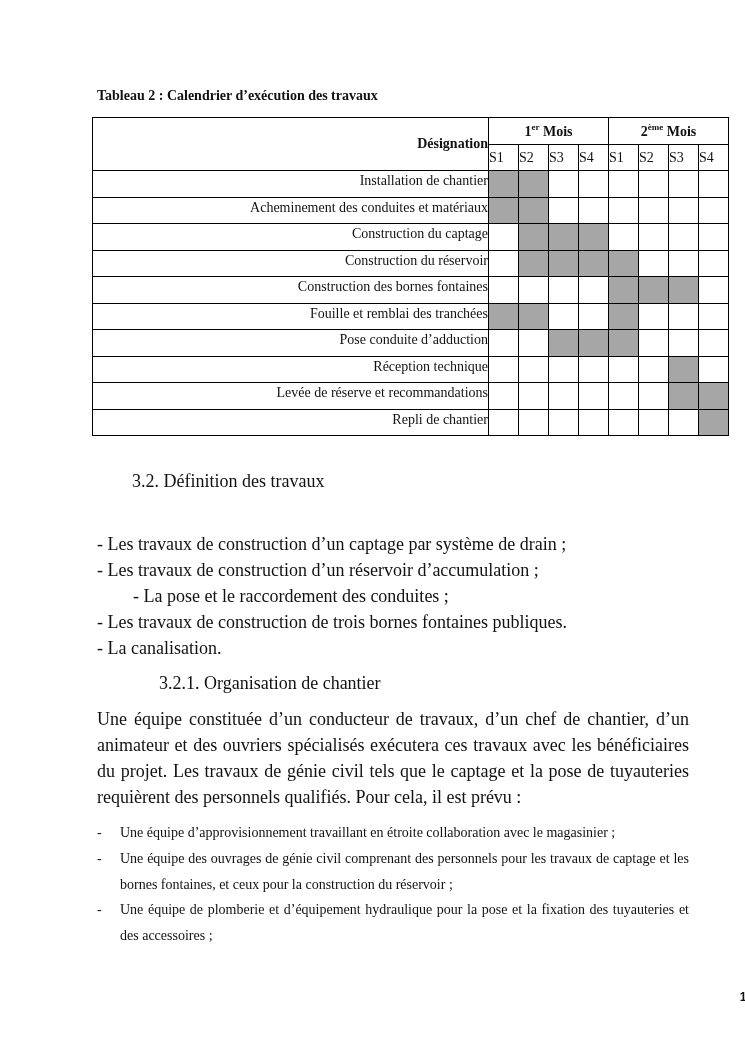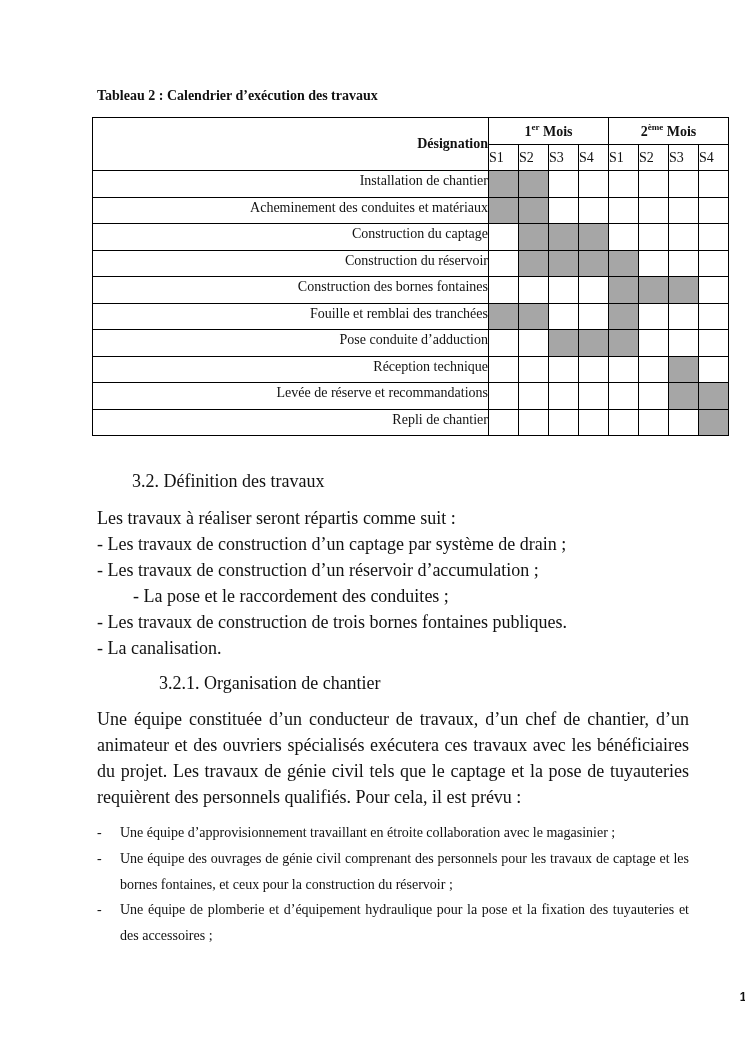--- a/index.html
+++ b/index.html
@@ -162,21 +162,20 @@
           <td class="cell"></td>
           <td class="cell"></td>
           <td class="cell"></td>
           <td class="cell on" style="background: rgb(166, 166, 166);"></td>
         </tr>
       </tbody>
   </table>
 
   <div class="txt h2">3.2. Définition des travaux</div>
 
-  <div class="txt para" style="top:505px;">Les travaux à réaliser seront répartis comme suit :</div>
   <div class="txt para" style="top:531px;">- Les travaux de construction d’un captage par système de drain ;</div>
   <div class="txt para" style="top:557px;">- Les travaux de construction d’un réservoir d’accumulation ;</div>
   <div class="txt para" style="top:583px;margin-left:36px;">- La pose et le raccordement des conduites ;</div>
   <div class="txt para" style="top:609px;">- Les travaux de construction de trois bornes fontaines publiques.</div>
   <div class="txt para" style="top:635px;">- La canalisation.</div>
 
   <div class="txt h3">3.2.1. Organisation de chantier</div>
 
   <div class="txt para" style="top:706px;">Une équipe constituée d’un conducteur de travaux, d’un chef de chantier, d’un animateur et des ouvriers spécialisés exécutera ces travaux avec les bénéficiaires du projet. Les travaux de génie civil tels que le captage et la pose de tuyauteries requièrent des personnels qualifiés. Pour cela, il est prévu :</div>
 

